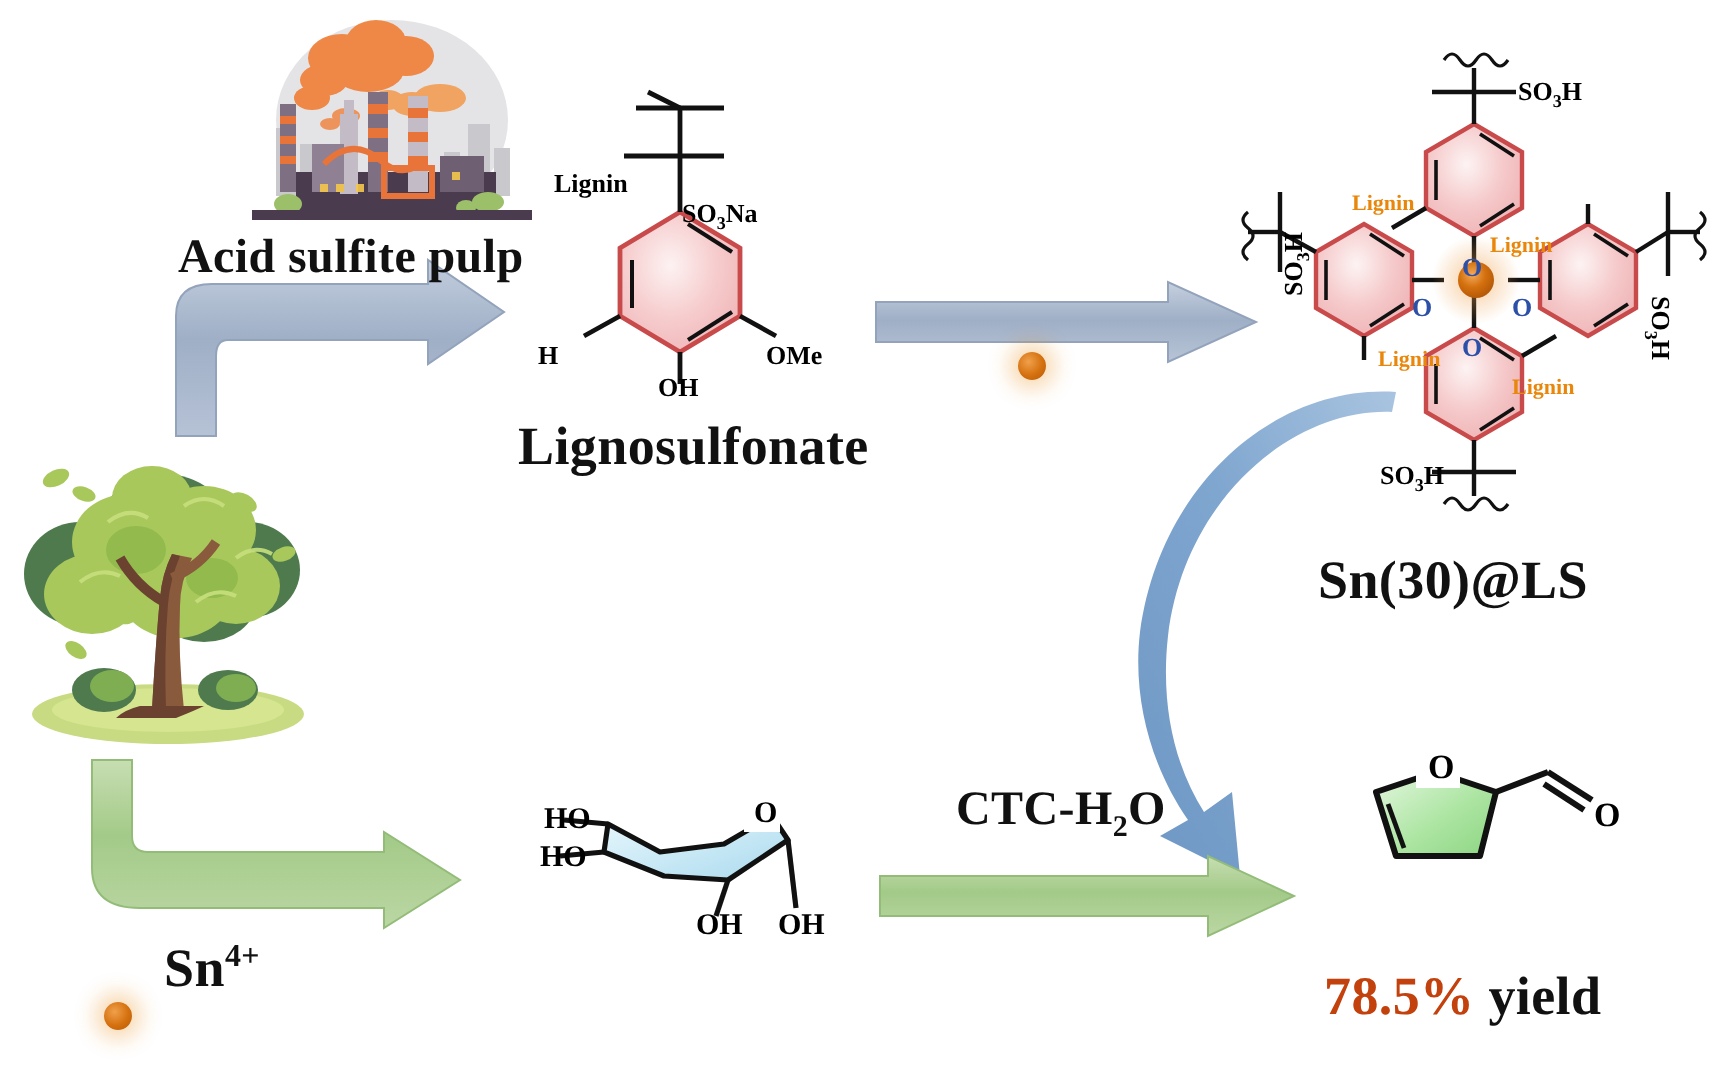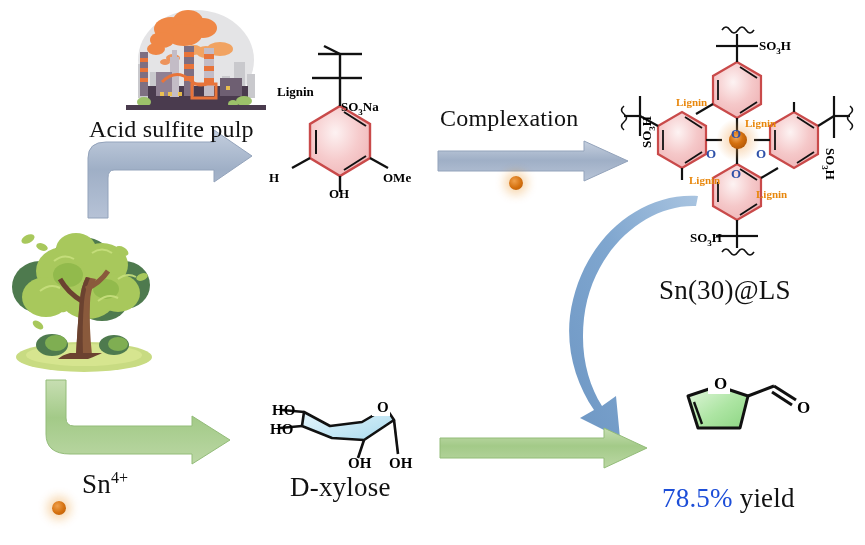--- a/index.html
+++ b/index.html
@@ -2,30 +2,30 @@
 <html><head>
 <meta charset="utf-8">
 <style>
   html,body{margin:0;padding:0;background:#ffffff;}
   body{width:865px;height:545px;position:relative;overflow:hidden;
        font-family:"Liberation Serif",serif;background:#fff;}
   .stage{position:absolute;left:0;top:0;width:865px;height:545px;}
   .abs{position:absolute;}
 
   
-  .cap{font-family:"Liberation Serif",serif;font-weight:normal;color:#111;
+  .cap{font-family:"Liberation Serif",serif;font-weight:bold;color:#111;
        white-space:nowrap;letter-spacing:.2px;}
   .cap-xl{font-size:27px;}
   .cap-lg{font-size:24px;}
   .chem{font-family:"Liberation Serif",serif;font-weight:bold;color:#000;
         font-size:13px;white-space:nowrap;}
   .chem sub{font-size:9px;}
   .lignin-lbl{font-family:"Liberation Serif",serif;font-weight:bold;
         color:#E8870C;font-size:11px;white-space:nowrap;}
-  .red{color:#1d4ed8;}
+  .red{color:#c2410c;}
   .vert-l{transform:rotate(-90deg);transform-origin:left top;}
   .vert-r{transform:rotate(90deg);transform-origin:left top;}
   .dot-sn{border-radius:50%;background:radial-gradient(circle at 38% 35%,
       #F0A04B 0%, #D4700E 55%, #B65A08 100%);
       box-shadow:0 0 10px 5px rgba(232,135,12,.30);}
   svg{display:block;overflow:visible;}
 </style>
 </head>
 <body>
 
@@ -208,22 +208,22 @@
     </svg>
   </div>
   <div class="abs chem" style="left:277px;top:84px;"><span>Lignin</span></div>
   <div class="abs chem" style="left:341px;top:99px;">
     <span>SO</span><sub>3</sub><span>Na</span>
   </div>
   <div class="abs chem" style="left:269px;top:170px;">H</div>
   <div class="abs chem" style="left:329px;top:186px;">OH</div>
   <div class="abs chem" style="left:383px;top:170px;">OMe</div>
 
-
-  <div class="abs cap cap-lg" style="left:440px;top:105px;">Complexation</div>
+  <div class="abs cap cap-xl" style="left:259px;top:208px;">Lignosulfonate</div>
+
   <div class="abs" style="left:436px;top:140px;width:196px;height:42px;">
     <svg width="196" height="42" viewBox="0 0 196 42">
       <defs>
         <linearGradient id="gb2" x1="0" y1="0" x2="0" y2="1">
           <stop offset="0%" stop-color="#C6D0DF"></stop>
             <stop offset="48%" stop-color="#9FAFC6"></stop>
           <stop offset="100%" stop-color="#B8C4D7"></stop>
         </linearGradient>
       </defs>
       <path d="M2 11 L148 11 L148 1 L192 21 L148 41 L148 31 L2 31 Z" fill="url(#gb2)" stroke="#93A3BB" stroke-width="1"></path>
@@ -381,22 +381,24 @@
       <path d="M126 24 L130 58" stroke="#111" stroke-width="2.6"></path>
       <rect x="104" y="4" width="18" height="16" fill="#fff"></rect>
     </svg>
   </div>
   <div class="abs chem" style="left:377px;top:399px;font-size:15px;">O</div>
   <div class="abs chem" style="left:272px;top:402px;font-size:15px;">HO</div>
   <div class="abs chem" style="left:270px;top:421px;font-size:15px;">HO</div>
   <div class="abs chem" style="left:348px;top:455px;font-size:15px;">OH</div>
   <div class="abs chem" style="left:389px;top:455px;font-size:15px;">OH</div>
 
-  <div class="abs cap cap-xl" style="left:290px;top:472px;">D-xylose</div>
-
+
+  <div class="abs cap cap-lg" style="left:478px;top:392px;">
+    <span>CTC-H</span><sub style="font-size:15px;">2</sub><span>O</span>
+  </div>
   <div class="abs" style="left:438px;top:428px;width:212px;height:40px;">
     <svg width="212" height="40" viewBox="0 0 212 40">
       <defs>
         <linearGradient id="gg2" x1="0" y1="0" x2="0" y2="1">
           <stop offset="0%" stop-color="#C7DEB2"></stop>
             <stop offset="45%" stop-color="#A3CA88"></stop>
           <stop offset="100%" stop-color="#BBD7A4"></stop>
         </linearGradient>
       </defs>
       <path d="M2 10 L166 10 L166 0 L209 20 L166 40 L166 30 L2 30 Z" fill="url(#gg2)" stroke="#93BC79" stroke-width="1"></path>

